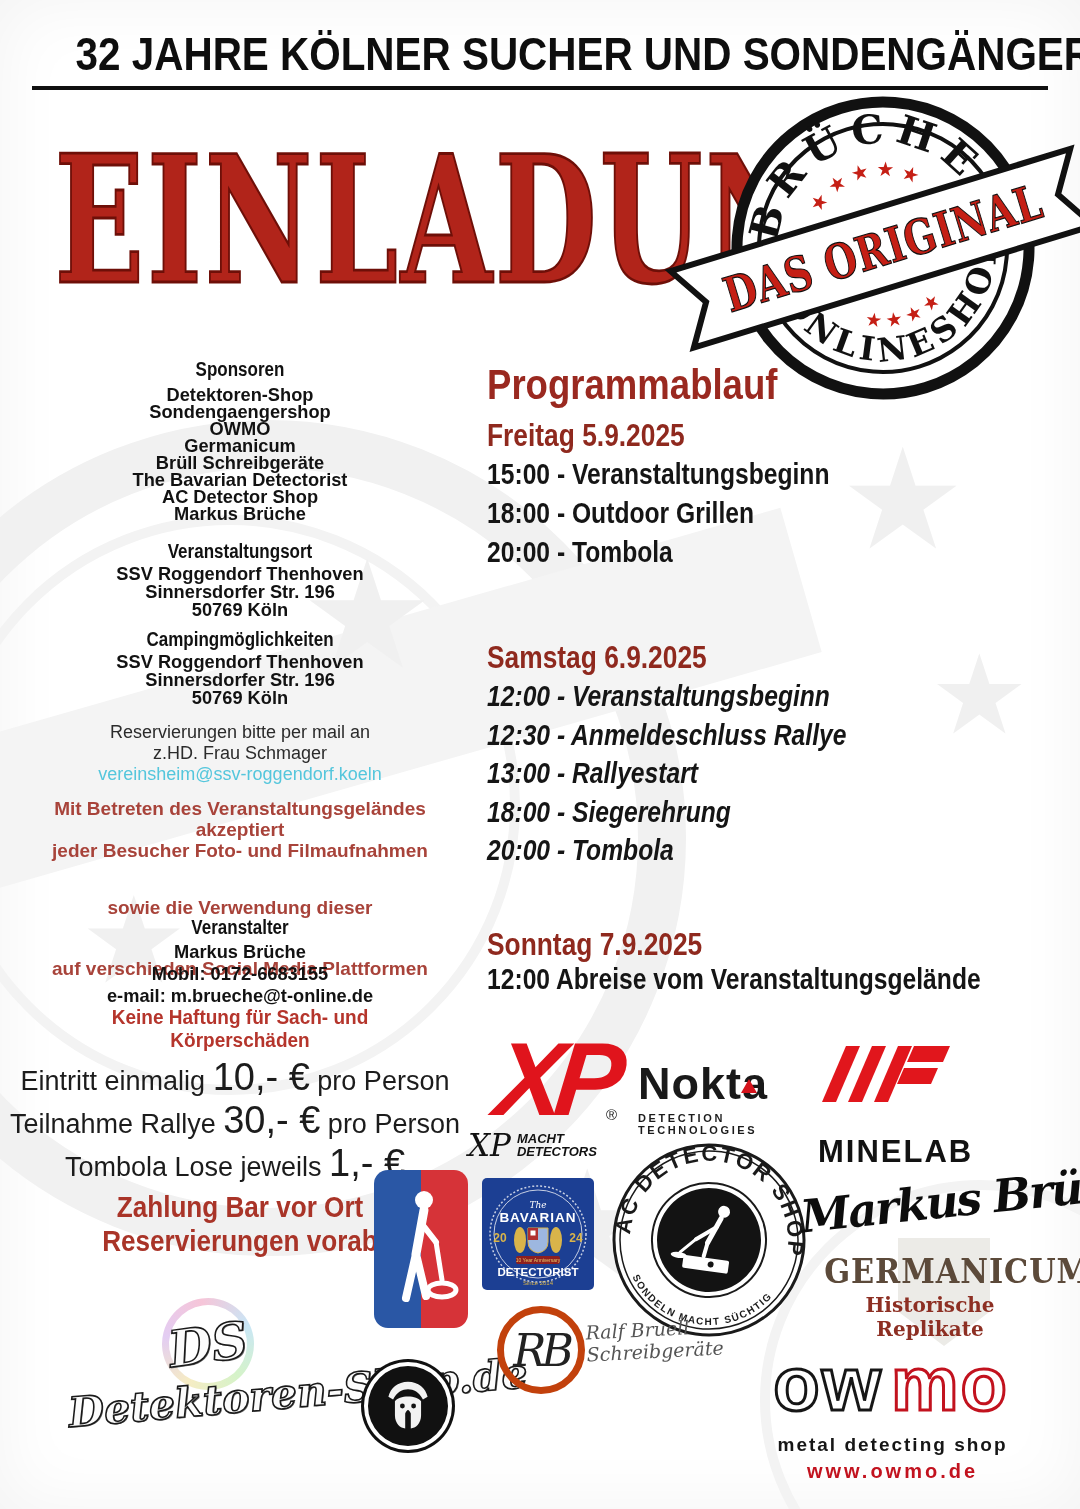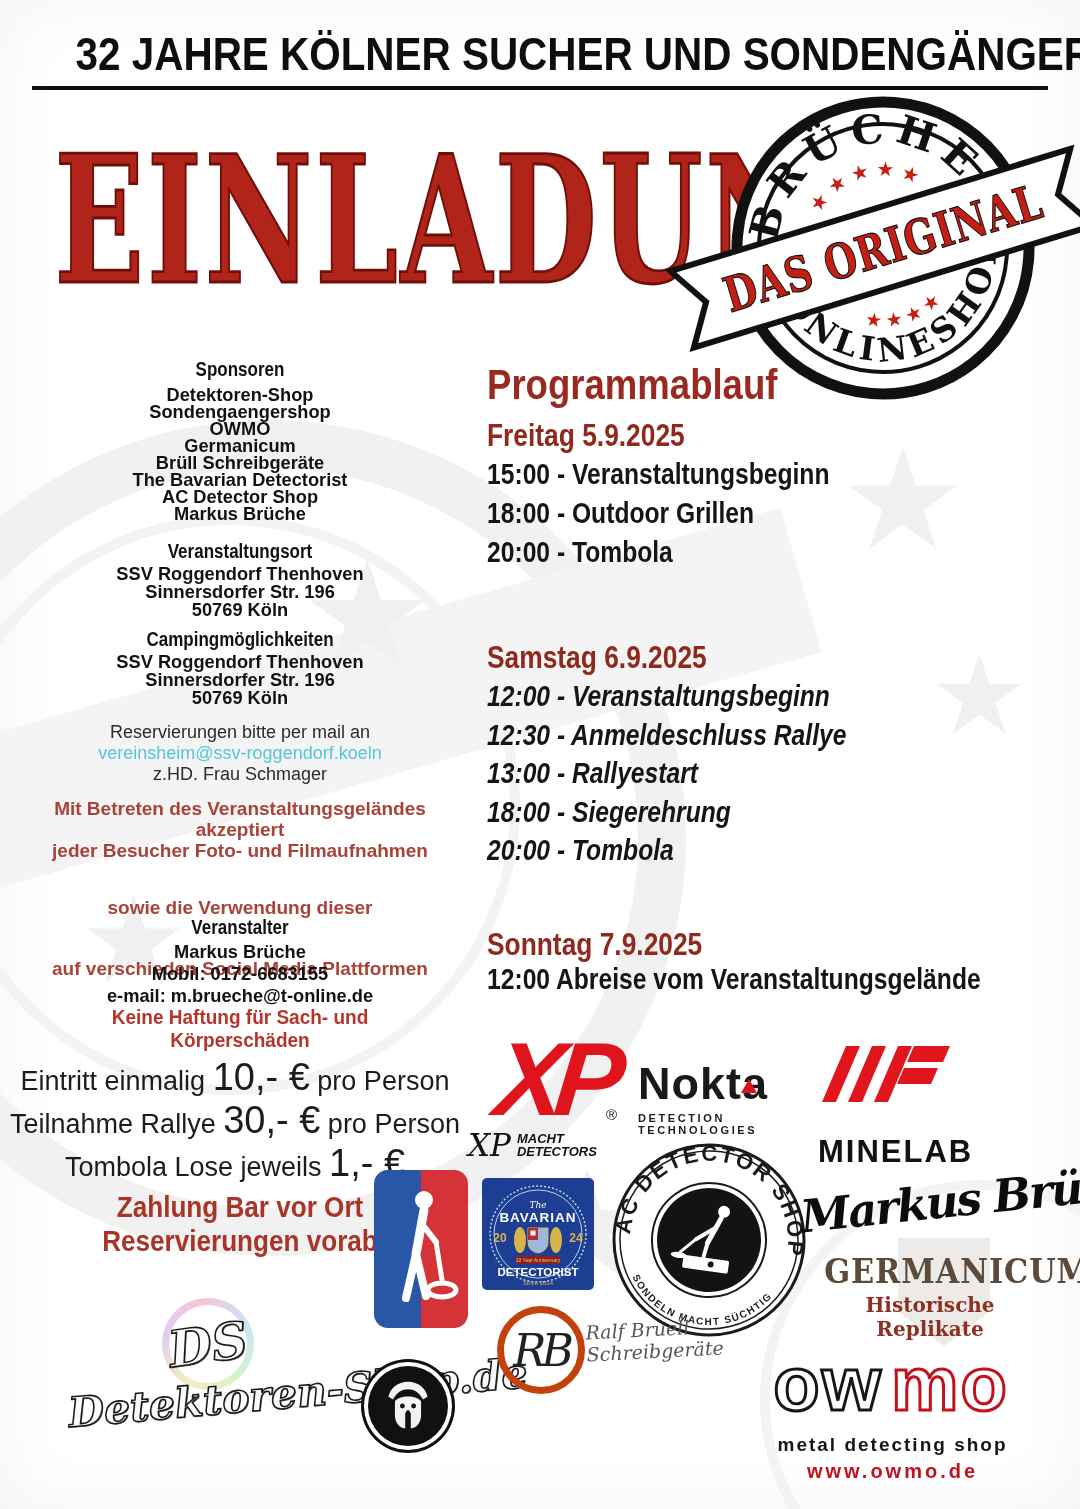--- a/index.html
+++ b/index.html
@@ -105,22 +105,22 @@
 
   <div class="abs lcol h-cond z1" style="top:628px;">Campingmöglichkeiten</div>
   <div class="abs lcol z1" style="top:653px;line-height:18px;">
     <div class="list-b">SSV Roggendorf Thenhoven</div>
     <div class="list-b">Sinnersdorfer Str. 196</div>
     <div class="list-b">50769 Köln</div>
   </div>
 
   <div class="abs lcol z1" style="top:722px;line-height:21px;font-size:18px;color:#2b2b2b;">
     <div>Reservierungen bitte per mail an</div>
+    <div>z.HD.  Frau Schmager</div>
     <div style="color:#54c6dc;">vereinsheim@ssv-roggendorf.koeln</div>
-    <div>z.HD.  Frau Schmager</div>
   </div>
 
   <div class="abs lcol z1" style="top:798px;line-height:21px;left:20px;width:440px;">
     <div class="b brick" style="font-size:19px;">Mit Betreten des Veranstaltungsgeländes akzeptiert</div>
     <div class="b brick" style="font-size:19px;">jeder Besucher Foto- und Filmaufnahmen</div>
     <div class="b brick" style="font-size:19px;margin-top:36px;">sowie die Verwendung dieser</div>
     <div class="b brick" style="font-size:19px;margin-top:40px;">auf verschieden Social Media Plattformen</div>
   </div>
 
   <div class="abs lcol h-cond z1" style="top:916px;">Veranstalter</div>

